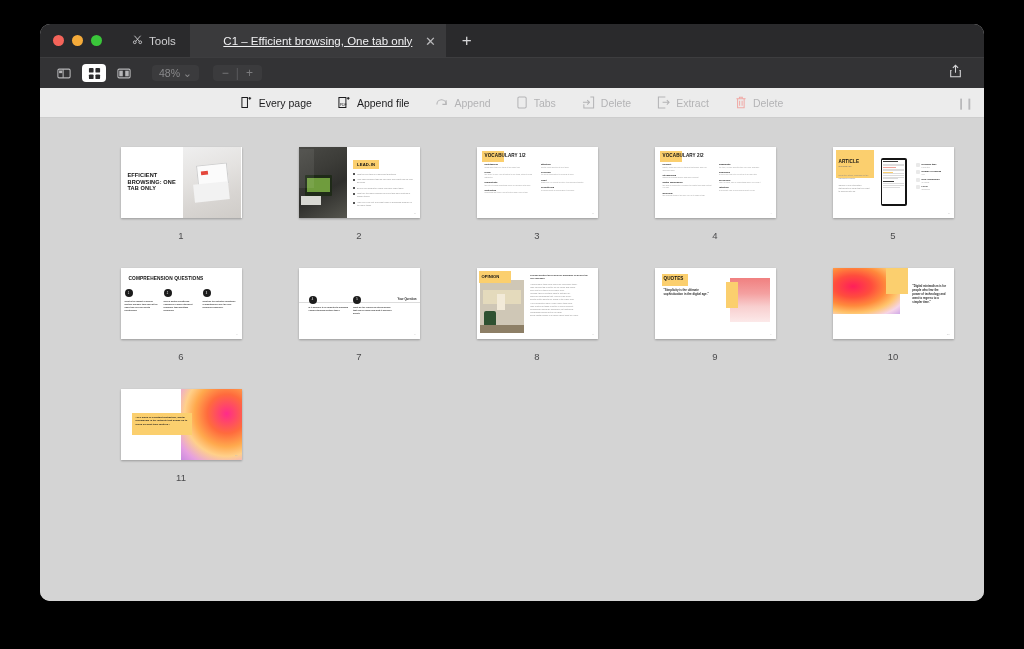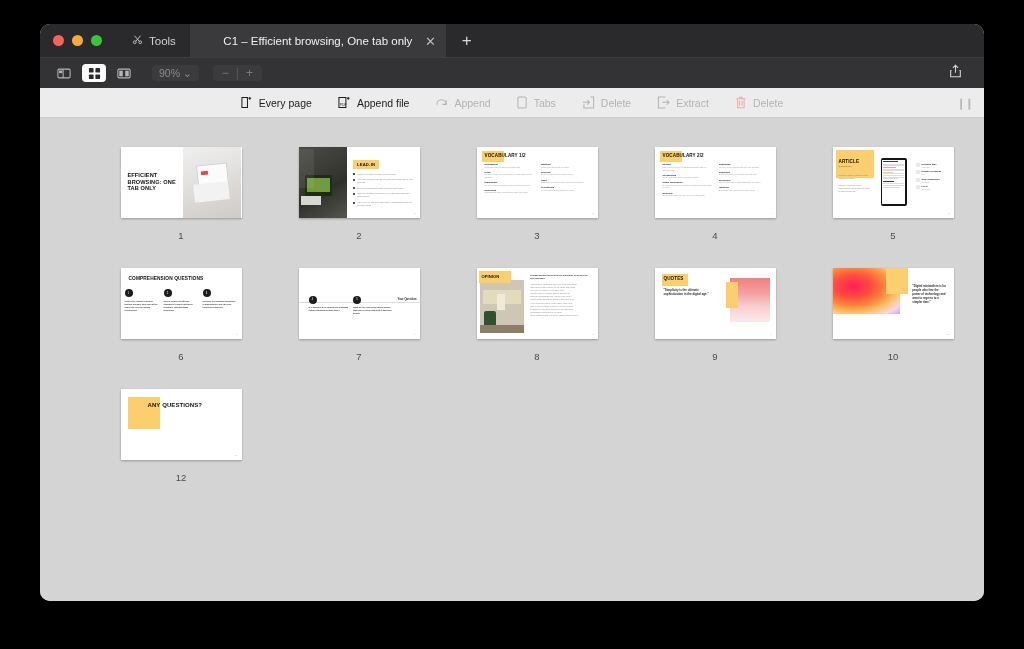--- a/index.html
+++ b/index.html
@@ -48,21 +48,21 @@
     margin-left: 14px;
     height: 33px;
     width: 256px;
     background: #3a3a3c;
     display: flex;
     align-items: center;
     justify-content: center;
     color: #f0f0f2;
     font-size: 11.5px;
   }
-  .tab-title { white-space: nowrap; }
+  .tab-title { white-space: nowrap; text-decoration: underline; }
   .tab-close {
     position: absolute; right: 10px; top: 50%;
     transform: translateY(-50%);
     color: #b9b9bb; font-size: 13px; line-height: 1;
   }
   .tab-new {
     margin-left: 16px;
     color: #d8d8da; font-size: 17px; line-height: 1;
     font-weight: 300;
   }
@@ -277,21 +277,21 @@
         </svg>
       </div>
       <div class="vicon">
         <svg width="14" height="11" viewBox="0 0 16 12" fill="none" stroke="#b6b6b8" stroke-width="1.2">
           <rect x="1" y="1" width="14" height="10" rx="1.5"></rect>
           <rect x="2.6" y="2.8" width="4" height="6.4" fill="#b6b6b8" stroke="none"></rect>
           <rect x="9.4" y="2.8" width="4" height="6.4" fill="#b6b6b8" stroke="none"></rect>
         </svg>
       </div>
       <div class="zoom-box">
-        <span>90%</span>
+        <span>48%</span>
         <span>⌄</span>
       </div>
       <div class="step-box">
         <span>−</span>
         <span class="step-sep">|</span>
         <span>+</span>
       </div>
       <div class="tb-spacer"></div>
       <div class="share-icon">
         <svg width="13" height="14" viewBox="0 0 14 16" fill="none" stroke="#d7d7d9" stroke-width="1.2">
@@ -688,30 +688,30 @@
               <div style="position:absolute;left:44%;top:0;width:18%;height:38%;background:#fbcf6e;"></div>
               <div style="position:relative;padding:16px 7px 0 0;margin-left:66%;">
                 <div class="q-text" style="font-size:2.8px;">"Digital minimalism is for people who fear the power of technology and want to regress to a simpler time."</div>
               </div>
               <div class="corner-num">10</div>
             </div>
           </div>
           <div class="pagenum">10</div>
         </div>
 
-
-        <div class="cell">
-          <div class="thumb-wrap">
-            <div class="thumb">
-              <div style="position:absolute;left:7px;top:8px;width:32px;height:32px;background:#fbcf6e;"></div>
-              <div style="position:relative;padding:13px 0 0 27px;">
-                <div class="sl-title" style="font-size:6px;">ANY QUESTIONS?</div>
-              </div>
-              <div class="corner-num">12</div>
-            </div>
-          </div>
-          <div class="pagenum">12</div>
-        </div>
+        <div class="cell">
+          <div class="thumb-wrap">
+            <div class="thumb">
+              <div class="grad-mix" style="position:absolute;right:0;top:0;width:50%;height:100%;"></div>
+              <div style="position:absolute;left:11px;top:24px;width:60px;height:22px;background:#fbcf6e;padding:3px 4px;">
+                <div style="font-size:2.5px;color:#1e1e1e;line-height:1.45;font-weight:600;">"In a world of constant distraction, digital minimalism is the antidote that allows us to focus on what truly matters."</div>
+              </div>
+              <div class="corner-num">11</div>
+            </div>
+          </div>
+          <div class="pagenum">11</div>
+        </div>
+
 
       </div>
     </div>
   </div>
 </div>
 
 </body></html>

